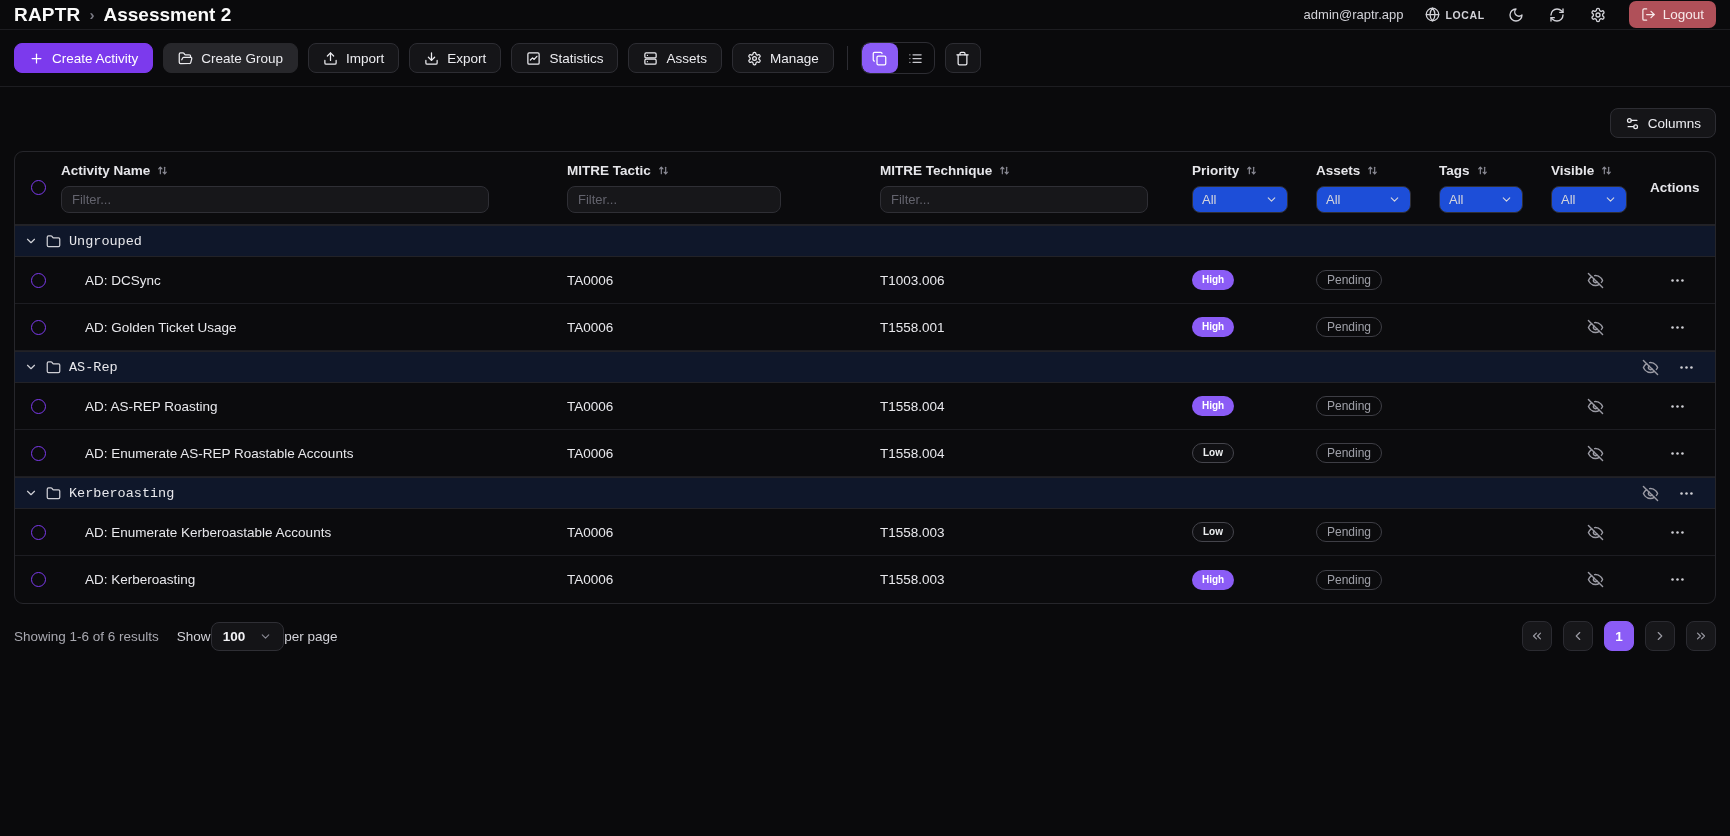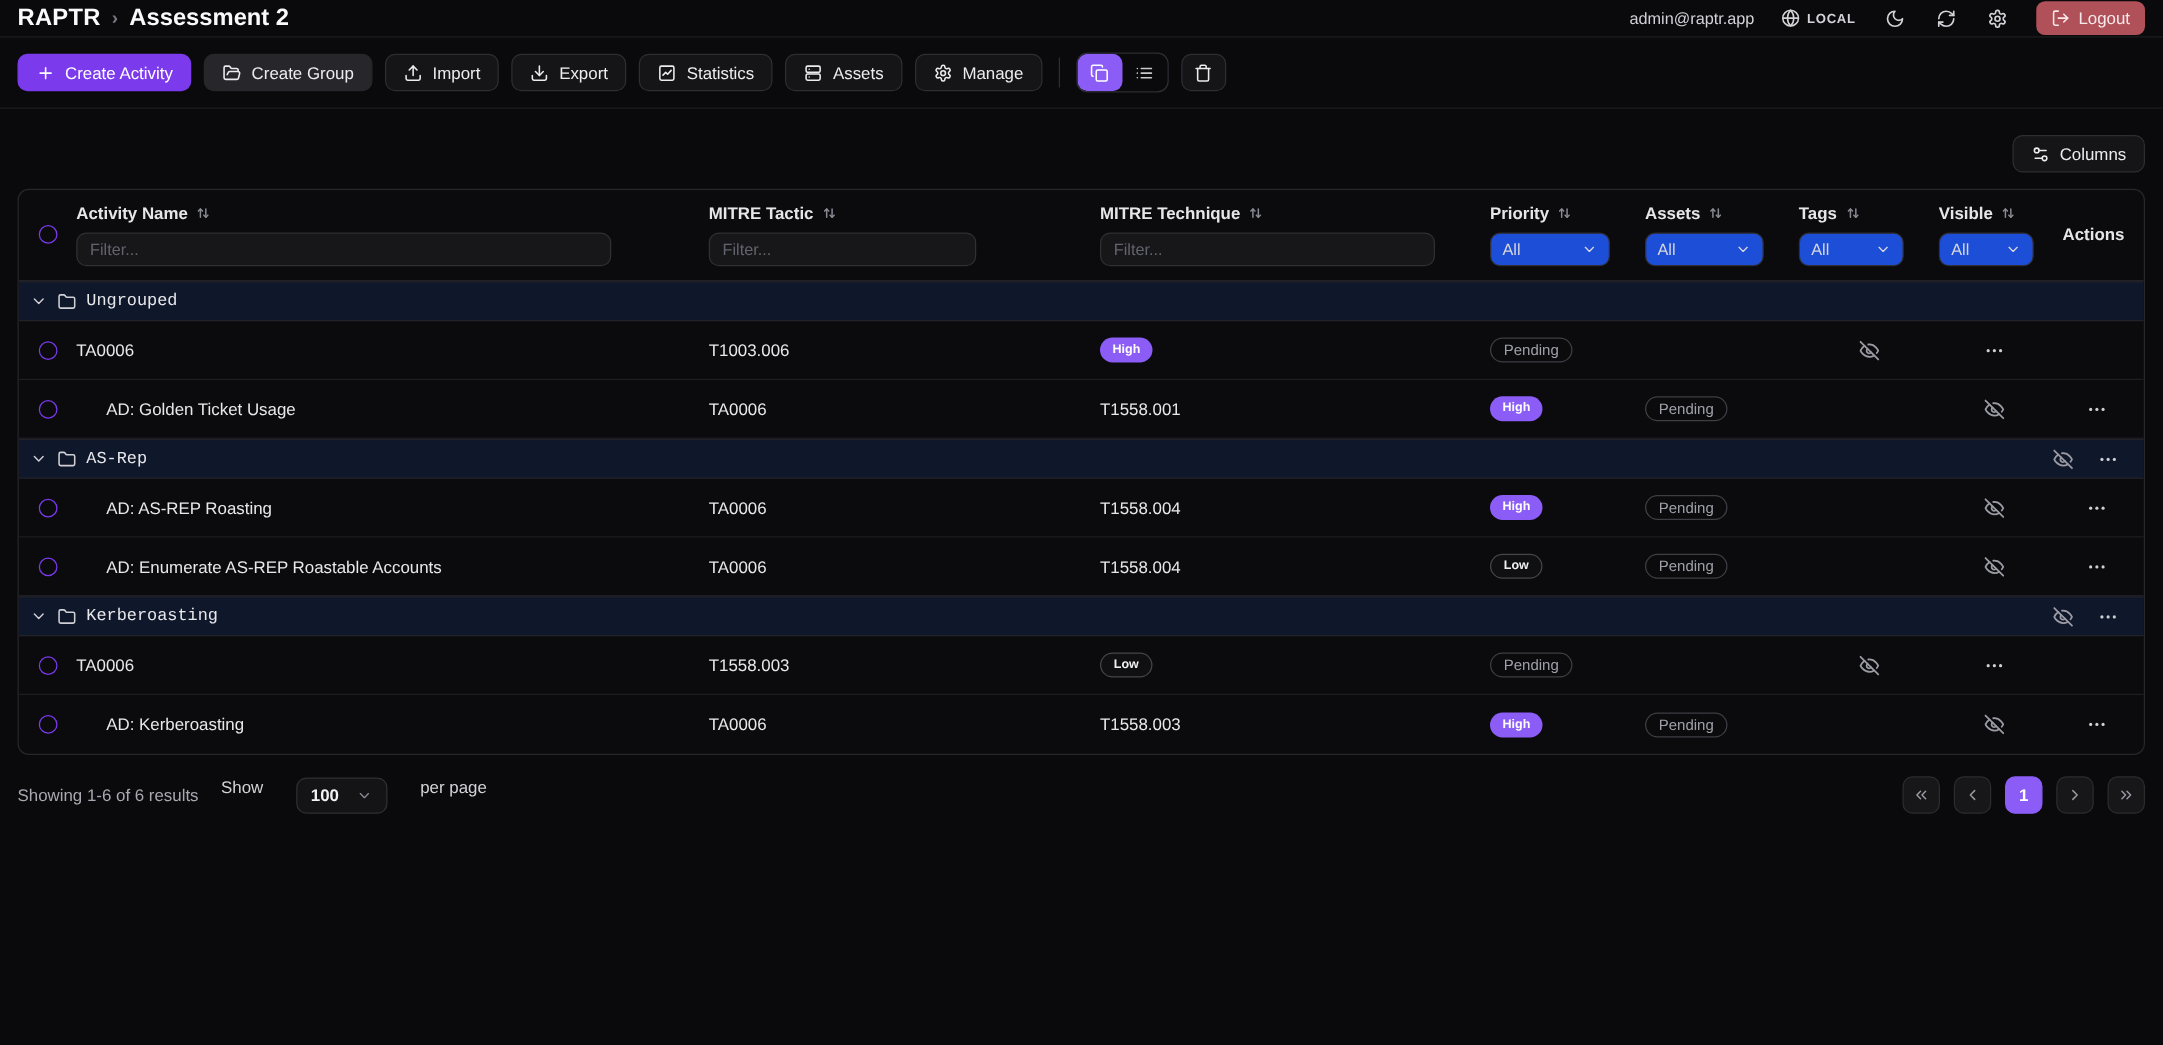--- a/index.html
+++ b/index.html
@@ -82,21 +82,21 @@
     font-size:10px;font-weight:600;line-height:1;}
   .pill-high{background:#8b5cf6;color:#fff;}
   .pill-low{background:#101013;border:1px solid #45454c;color:#eef0f2;}
   .pill-state{background:transparent;border:1px solid #3e3e45;color:#9fa0a8;font-weight:400;font-size:12px;}
   .iconbtn{background:none;border:none;color:#9b9ba4;display:inline-flex;padding:2px;}
   .iconbtn.dots{color:#cfcfd4;}
 
   
   .tfoot{display:flex;align-items:center;justify-content:space-between;padding:17px 14px 0;}
   .tf-left{display:flex;align-items:center;gap:18px;color:#a8a8b0;}
-  .tf-show{display:flex;gap:26px;color:#d2d2d8;}
+  .tf-show{display:flex;align-items:center;gap:0;color:#d2d2d8;}
   .pselect{height:29px;display:flex;align-items:center;gap:14px;padding:0 11px;border:1px solid #2f2f35;
     border-radius:8px;background:#141417;color:#f2f2f5;font-weight:700;font-size:13.5px;cursor:pointer;}
   .pselect svg{color:#8a8a94;}
   .pager{display:flex;align-items:center;gap:11px;}
   .pgbtn{width:30px;height:30px;border-radius:8px;background:#17171a;border:1px solid #2b2b31;
     color:#9a9aa3;display:flex;align-items:center;justify-content:center;font-size:13.5px;}
   .pgbtn.active{background:#8b5cf6;border-color:#8b5cf6;color:#fff;font-weight:600;}
 </style>
 </head>
 <body>
@@ -417,20 +417,21 @@
             <path d="M20 20a2 2 0 0 0 2-2V8a2 2 0 0 0-2-2h-7.9a2 2 0 0 1-1.69-.9L9.6 3.9A2 2 0 0 0 7.93 3H4a2 2 0 0 0-2 2v13a2 2 0 0 0 2 2Z"></path>
           </svg>
         </span>
     <span class="gname">Ungrouped</span>
 
   </div>
       <div class="grid drow">
       <div class="cell ccheck">
           <span class="cbox"></span>
         </div>
+      <div class="cell cname">AD: DCSync</div>
       <div class="cell">TA0006</div>
       <div class="cell">T1003.006</div>
       <div class="cell"><span class="pill pill-high">High</span></div>
       <div class="cell"><span class="pill pill-state">Pending</span></div>
       <div class="cell"></div>
       <div class="cell cvis">
           <button class="iconbtn">
             <span>
               <svg width="17" height="17" viewBox="0 0 24 24" fill="none" stroke="currentColor" stroke-width="2" stroke-linecap="round" stroke-linejoin="round">
                 <path d="M10.73 5.08A10.43 10.43 0 0 1 12 5c7 0 10 7 10 7a13.16 13.16 0 0 1-1.67 2.68"></path>
@@ -620,20 +621,21 @@
                 <circle cx="19" cy="12" r="1.8"></circle>
               </svg>
             </span>
           </button>
     </span>
   </div>
       <div class="grid drow">
       <div class="cell ccheck">
           <span class="cbox"></span>
         </div>
+      <div class="cell cname">AD: Enumerate Kerberoastable Accounts</div>
       <div class="cell">TA0006</div>
       <div class="cell">T1558.003</div>
       <div class="cell"><span class="pill pill-low">Low</span></div>
       <div class="cell"><span class="pill pill-state">Pending</span></div>
       <div class="cell"></div>
       <div class="cell cvis">
           <button class="iconbtn">
             <span>
               <svg width="17" height="17" viewBox="0 0 24 24" fill="none" stroke="currentColor" stroke-width="2" stroke-linecap="round" stroke-linejoin="round">
                 <path d="M10.73 5.08A10.43 10.43 0 0 1 12 5c7 0 10 7 10 7a13.16 13.16 0 0 1-1.67 2.68"></path>

